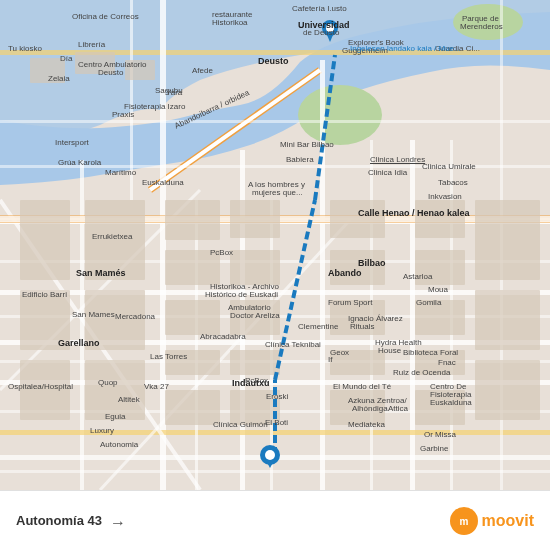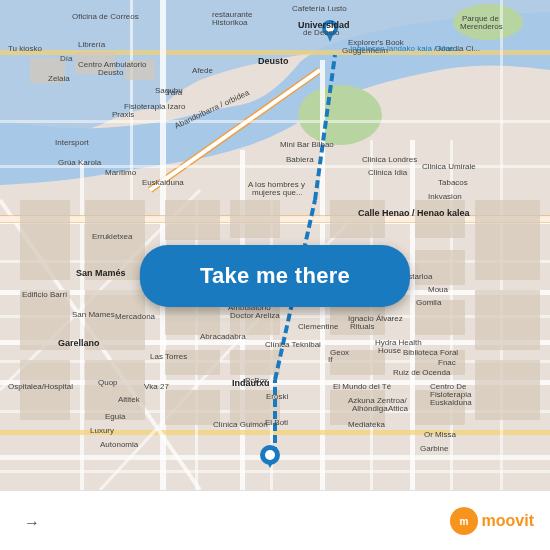--- a/index.html
+++ b/index.html
@@ -287,21 +287,21 @@
 
   <span class="map-label" style="top:168px; left:105px;">Marítimo</span>
   <span class="map-label" style="top:178px; left:142px;">Euskalduna</span>
   <span class="map-label" style="top:140px; left:280px;">Mini Bar Bilbao</span>
   <span class="map-label" style="top:155px; left:286px;">Babiera</span>
   <span class="map-label" style="top:180px; left:248px;">A los hombres y</span>
   <span class="map-label" style="top:188px; left:252px;">mujeres que...</span>
 
   <span class="map-label-bold" style="top:208px; left:358px;">Calle Henao / Henao kalea</span>
 
-  <span class="map-label" style="top:155px; left:362px;">Clinica Londres</span>
+  <span class="map-label" style="top:155px; left:370px;text-decoration:underline;">Clinica Londres</span>
   <span class="map-label" style="top:168px; left:368px;">Clinica Idia</span>
   <span class="map-label" style="top:162px; left:422px;">Clinica Umirale</span>
   <span class="map-label" style="top:178px; left:438px;">Tabacos</span>
   <span class="map-label" style="top:192px; left:428px;">Inkvasion</span>
 
   <span class="map-label-blue" style="top:44px; left:350px;">Ingelesen landako kaia / Mue...</span>
 
   <span class="map-label" style="top:232px; left:92px;">Errukietxea</span>
   <span class="map-label-bold" style="top:268px; left:76px;">San Mamés</span>
   <span class="map-label-bold" style="top:338px; left:58px;">Garellano</span>
@@ -361,26 +361,26 @@
   <span class="map-label" style="top:430px; left:424px;">Or Missa</span>
   <span class="map-label" style="top:444px; left:420px;">Garbine</span>
 
   <span class="map-label" style="top:440px; left:100px;">Autonomia</span>
 
   <span class="map-label" style="top:382px; left:8px;">Ospitalea/Hospital</span>
 
   <span class="map-label" style="top:14px; left:462px;">Parque de</span>
   <span class="map-label" style="top:22px; left:460px;">Merenderos</span>
 
-  <button id="take-me-there-btn">Take me there</button>
 
   <div class="osm-credit">© OpenStreetMap contributors | © OpenMapTiles</div>
 </div>
 
 <div id="bottom-bar">
+  <span class="route-from">Autonomía 43</span>
   <span class="route-arrow">→</span>
   <div class="moovit-logo">
     <div class="moovit-icon">
       <svg width="18" height="18" viewBox="0 0 18 18" xmlns="http://www.w3.org/2000/svg">
         <circle cx="9" cy="9" r="8" fill="#f7941d"></circle>
         <text x="9" y="13" text-anchor="middle" fill="white" font-size="10" font-weight="bold" font-family="Arial">m</text>
       </svg>
     </div>
     <span class="moovit-text">moovit</span>
   </div>

